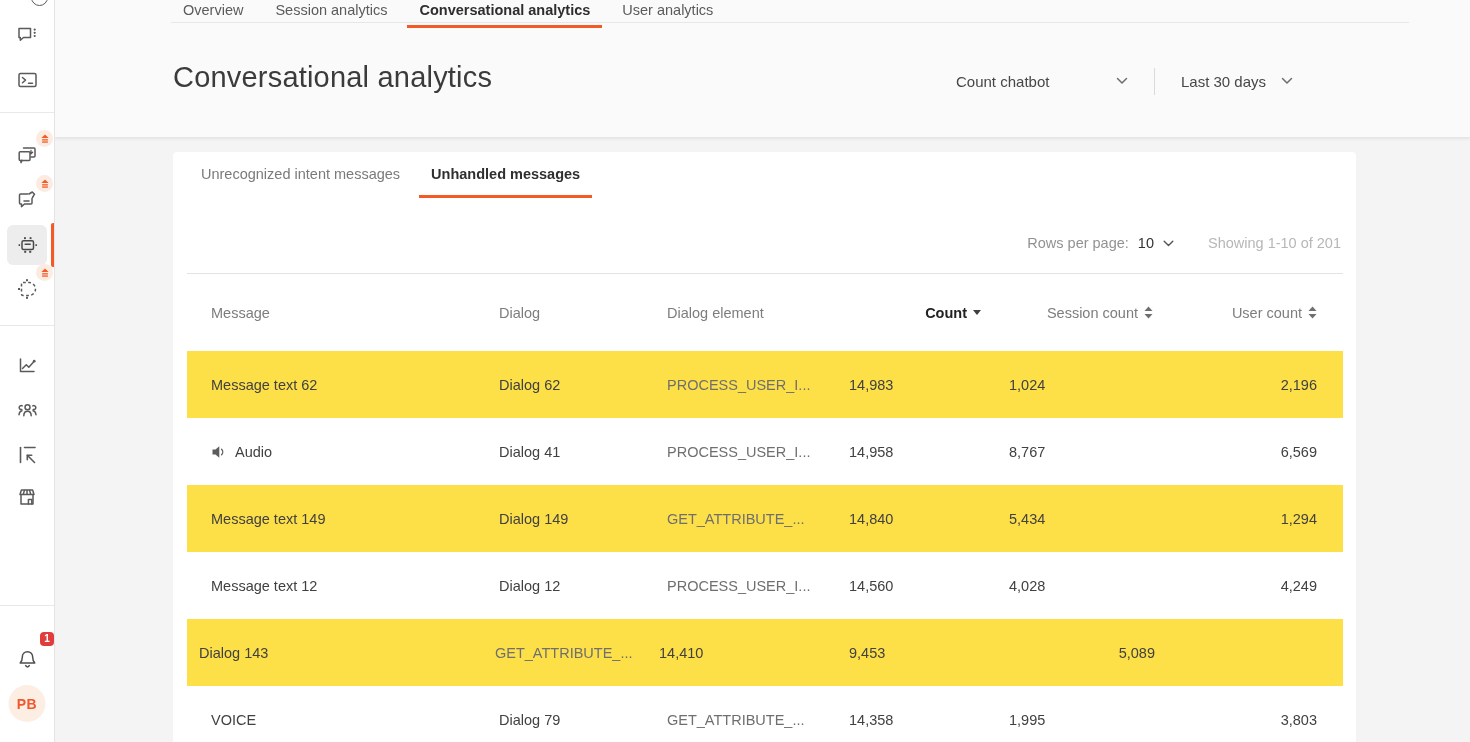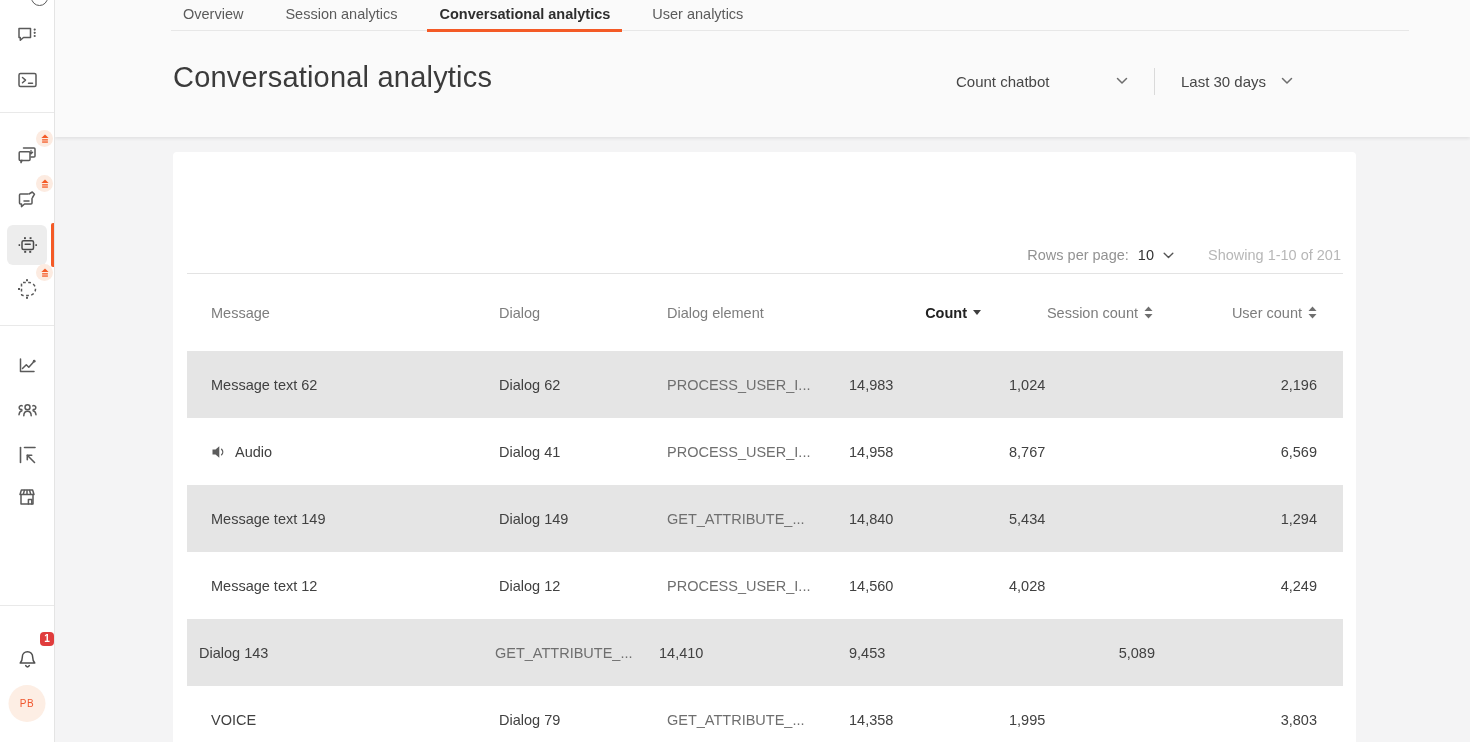--- a/index.html
+++ b/index.html
@@ -38,33 +38,33 @@
     display:flex; align-items:center; justify-content:center;
   }
   .bell-badge {
     position:absolute; top:-7px; right:-7px; min-width:14px; height:14px;
     border-radius:4px; background:#e03c3c; color:#fff;
     font-size:10px; font-weight:bold; line-height:14px; text-align:center; padding:0 3px;
   }
   .avatar {
     position:absolute; left:50%; transform:translateX(-50%); top:685px;
     width:37px; height:37px; border-radius:50%; background:#fdeee4;
-    color:#f0572e; font-size:10px; font-weight:normal; letter-spacing:.5px;
+    color:#f0572e; font-size:14px; font-weight:bold; letter-spacing:.5px;
     display:flex; align-items:center; justify-content:center; cursor:pointer;
   }
 
   
   .header {
     position:absolute; left:55px; top:0; width:1415px; height:137px;
     background:#fafafa; z-index:2;
     box-shadow:0 2px 3px rgba(0,0,0,0.07);
   }
   .topnav {
-    position:absolute; left:116px; top:0; width:1238px; height:31px;
-    display:flex; align-items:center; border-bottom:1px solid #e7e7e7;gap:10px;
+    position:absolute; left:116px; top:0; width:1238px; height:23px;
+    display:flex; align-items:center; border-bottom:1px solid #e7e7e7;
   }
   .topnav .tab {
     position:relative; height:31px; line-height:29px;
     padding:0 12px; margin-right:8px; font-size:14.5px; color:#5b5b5b;
     cursor:pointer; white-space:nowrap;
   }
   .topnav .tab.active { color:#2e2e2e; font-weight:bold; }
   .topnav .tab.active::after {
     content:""; position:absolute; left:0; right:0; bottom:-1px; height:3px;
     background:#f45a26;
@@ -95,21 +95,21 @@
   .card-tabs .tab {
     position:relative; height:46px; line-height:44px; padding:0 12px; margin-right:7px;
     font-size:14.5px; color:#7a7a7a; cursor:pointer; white-space:nowrap;
   }
   .card-tabs .tab.active { color:#2f2f2f; font-weight:bold; }
   .card-tabs .tab.active::after {
     content:""; position:absolute; left:0; right:0; bottom:0; height:3px; background:#f45a26;
   }
 
   .pagination {
-    position:absolute; right:15px; top:92px; height:22px;
+    position:absolute; right:15px; top:80px; height:22px;
     display:flex; align-items:center; font-size:14.5px;
   }
   .pagination .rpp-label { color:#929292; }
   .pagination .rpp-value { color:#333; margin-left:9px; }
   .pagination .rpp-chevron { margin-left:9px; cursor:pointer; }
   .pagination .showing { color:#b7b7b7; margin-left:34px; }
 
   
   .table {
     position:absolute; left:14px; right:13px; top:121px;
@@ -117,21 +117,21 @@
   .thead {
     height:78px; border-top:1px solid #e3e3e3;
     display:grid; grid-template-columns:300px 172px 190px 160px 172px 1fr;
     align-items:center; font-size:14.5px; color:#7d7d7d;
   }
   .trow {
     height:67px;
     display:grid; grid-template-columns:300px 172px 190px 160px 172px 1fr;
     align-items:center; font-size:14.5px; color:#414141;
   }
-  .trow.striped { background:#e5e5e5; }
+  .trow.striped { background:#fde047; }
   .c-msg  { padding-left:24px; display:flex; align-items:center; gap:8px; }
   .c-dialog { padding-left:12px; }
   .c-elem { padding-left:8px; }
   .trow .c-elem { color:#6f6f6f; }
   .c-count, .c-session { text-align:left; padding-right:28px; }
   .c-user { text-align:right; padding-right:26px; }
   .th-sort { display:inline-flex; align-items:center; gap:6px; justify-content:flex-end; width:100%; cursor:pointer; }
   .th-left { cursor:pointer; }
   .thead .c-count { color:#222; font-weight:bold; }
   .caret-down {
@@ -326,20 +326,22 @@
         <svg width="12" height="8" viewBox="0 0 12 8" fill="none" stroke="#6d6d6d" stroke-width="1.5" stroke-linecap="round" stroke-linejoin="round">
             <path d="M1.5 1.5 L6 6 L10.5 1.5"></path>
           </svg>
       </span>
     </div>
   </div>
 </div>
 
 <div class="card">
   <div class="card-tabs">
+    <div class="tab">Unrecognized intent messages</div>
+    <div class="tab active">Unhandled messages</div>
   </div>
 
   <div class="pagination">
     <span class="rpp-label">Rows per page:</span>
     <span class="rpp-value">10</span>
     <span class="rpp-chevron">
       <svg width="11" height="7" viewBox="0 0 11 7" fill="none" stroke="#555" stroke-width="1.4" stroke-linecap="round" stroke-linejoin="round">
           <path d="M1.2 1.2 L5.5 5.5 L9.8 1.2"></path>
         </svg>
     </span>

